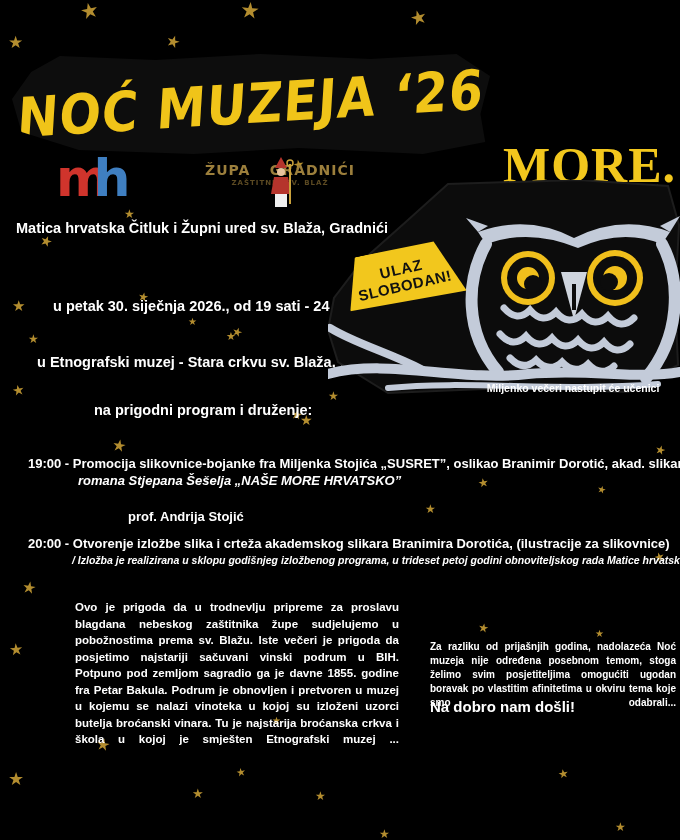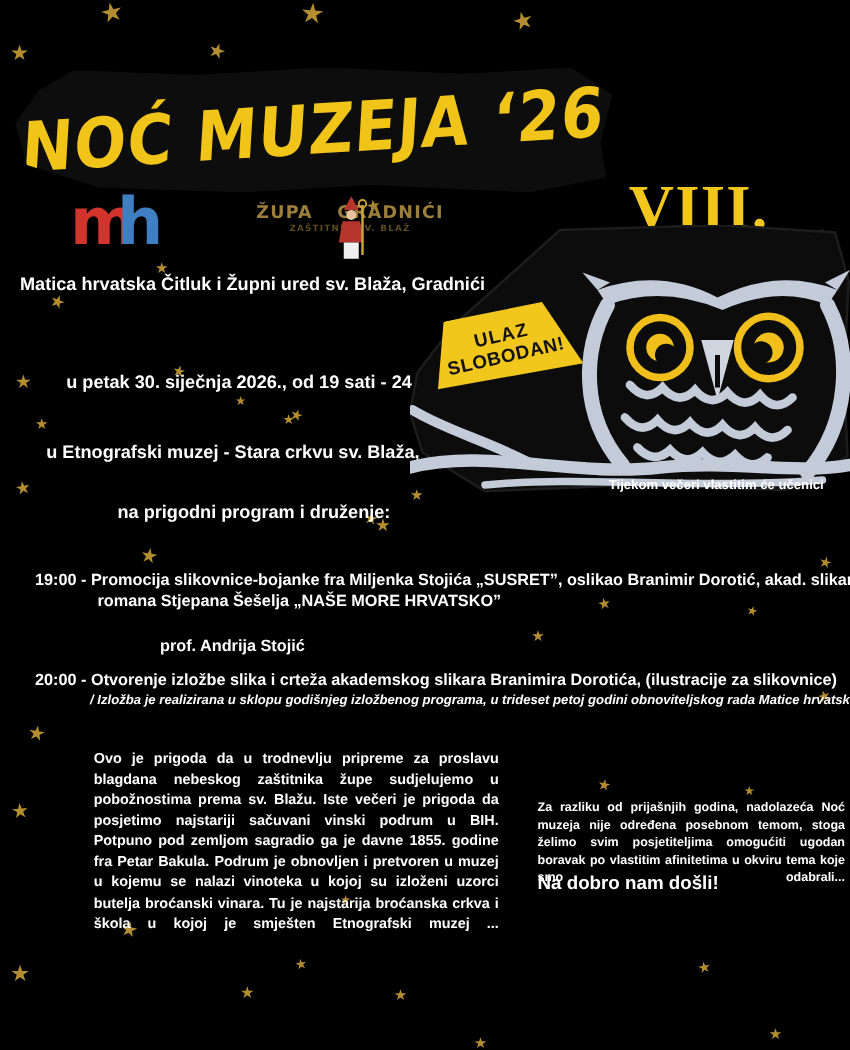--- a/index.html
+++ b/index.html
@@ -113,21 +113,21 @@
         <circle cx="15" cy="16" r="4" fill="#e8c39e"></circle>
         <polygon points="8,21 22,21 25,38 5,38" fill="#b5342c"></polygon>
         <rect x="9" y="38" width="12" height="13" fill="#efefef"></rect>
         <line x1="24" y1="8" x2="24" y2="48" stroke="#caa23c" stroke-width="2"></line>
         <circle cx="24" cy="7" r="3" fill="none" stroke="#caa23c" stroke-width="1.5"></circle>
       </svg>
     </div>
     <div id="zupa-sub">ZAŠTITNIK SV. BLAŽ</div>
   </div>
 
-  <div id="edition" class="abs">VIII.</div>
+  <div id="edition" class="abs">MORE.</div>
 
   <div class="abs invite-line" style="left:16px;top:220px;">Matica hrvatska Čitluk  i  Župni ured sv. Blaža, Gradnići</div>
   <div class="abs invite-line" style="left:53px;top:298px;">u petak 30. siječnja 2026.,  od 19 sati - 24 sata</div>
   <div class="abs invite-line" style="left:37px;top:354px;">u Etnografski muzej - Stara crkvu sv. Blaža, Gradnići</div>
   <div class="abs invite-line" style="left:94px;top:402px;">na prigodni program i druženje:</div>
 
   <div id="owl-group" class="abs">
     <svg width="352" height="215" viewBox="0 0 352 215">
       <path d="M120,4 L250,0 L340,6 L351,45 L347,120 L350,185 L300,212 L180,208 L60,213 L10,182 L0,150 L6,118 L35,80 L80,40 Z" fill="#0c0c0c" stroke="#1d1d1d" stroke-width="2"></path>
 
@@ -157,25 +157,25 @@
       <path d="M95,190 C60,172 28,164 2,148" fill="none" stroke="#c3cbd9" stroke-width="8" stroke-linecap="round"></path>
     </svg>
   </div>
 
   <div id="badge" class="abs">
     <span class="b1">ULAZ</span>
     <span class="b2">SLOBODAN!</span>
   </div>
 
   <div id="music-note" class="abs">
-    <div class="bold">Tijekom večeri vlastitim će učenici</div>
+    <div class="bold">Miljenko večeri nastupit će učenici</div>
   </div>
 
   <div class="abs prog" style="left:28px;top:455px;">19:00  - Promocija slikovnice-bojanke fra Miljenka Stojića „SUSRET”, oslikao Branimir Dorotić, akad. slikar i</div>
-  <div class="abs prog" style="left:78px;top:472px;">romana Stjepana Šešelja  „NAŠE MORE HRVATSKO”</div>
+  <div class="abs prog" style="left:78px;top:472px;font-style:italic;">romana Stjepana Šešelja  „NAŠE MORE HRVATSKO”</div>
   <div class="abs prog" style="left:128px;top:508px;">prof. Andrija Stojić</div>
 
   <div class="abs prog" style="left:28px;top:535px;">20:00 - Otvorenje izložbe slika i crteža akademskog slikara Branimira Dorotića, (ilustracije za slikovnice)</div>
   <div class="abs prog-note" style="left:72px;top:553px;">/ Izložba je realizirana u sklopu godišnjeg izložbenog programa, u trideset petoj godini obnoviteljskog rada Matice hrvatske u Čitluku i</div>
 
   <div id="para-left" class="abs">Ovo je prigoda da u trodnevlju pripreme za proslavu blagdana nebeskog zaštitnika župe sudjelujemo u pobožnostima prema sv. Blažu. Iste večeri je prigoda da posjetimo najstariji sačuvani vinski podrum u BIH. Potpuno pod zemljom sagradio ga je davne 1855. godine fra Petar Bakula. Podrum je obnovljen i pretvoren u muzej u kojemu se nalazi vinoteka u kojoj su izloženi uzorci butelja broćanski vinara. Tu je najstarija broćanska crkva i škola u kojoj je smješten Etnografski muzej ...</div>
   <div id="para-right" class="abs">Za razliku od prijašnjih godina, nadolazeća Noć muzeja nije određena posebnom temom, stoga želimo svim posjetiteljima omogućiti ugodan boravak po vlastitim afinitetima u okviru tema koje smo odabrali...</div>
   <div id="welcome" class="abs">Na dobro nam došli!</div>
 
 </div>

